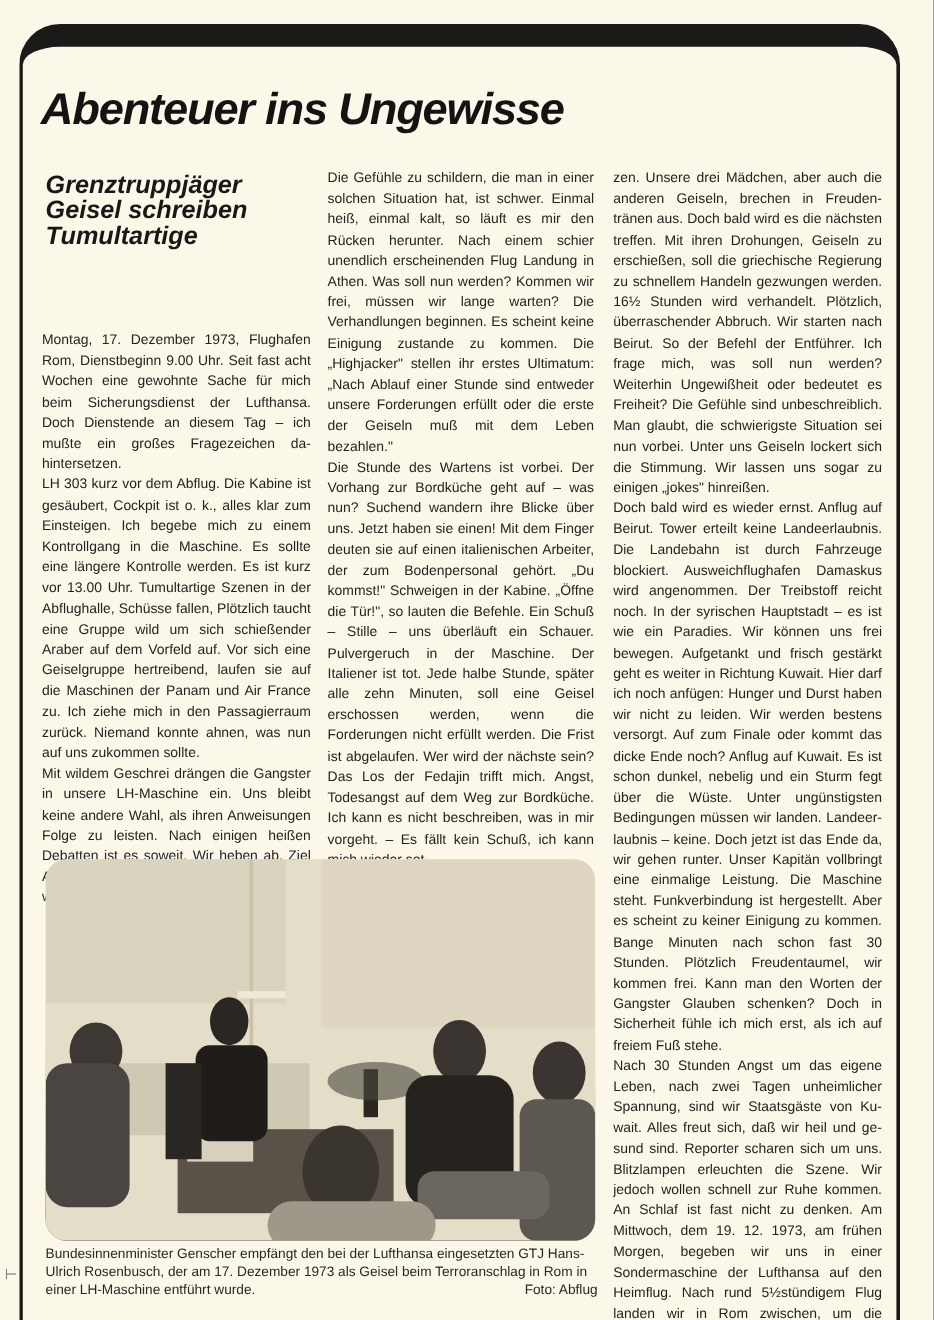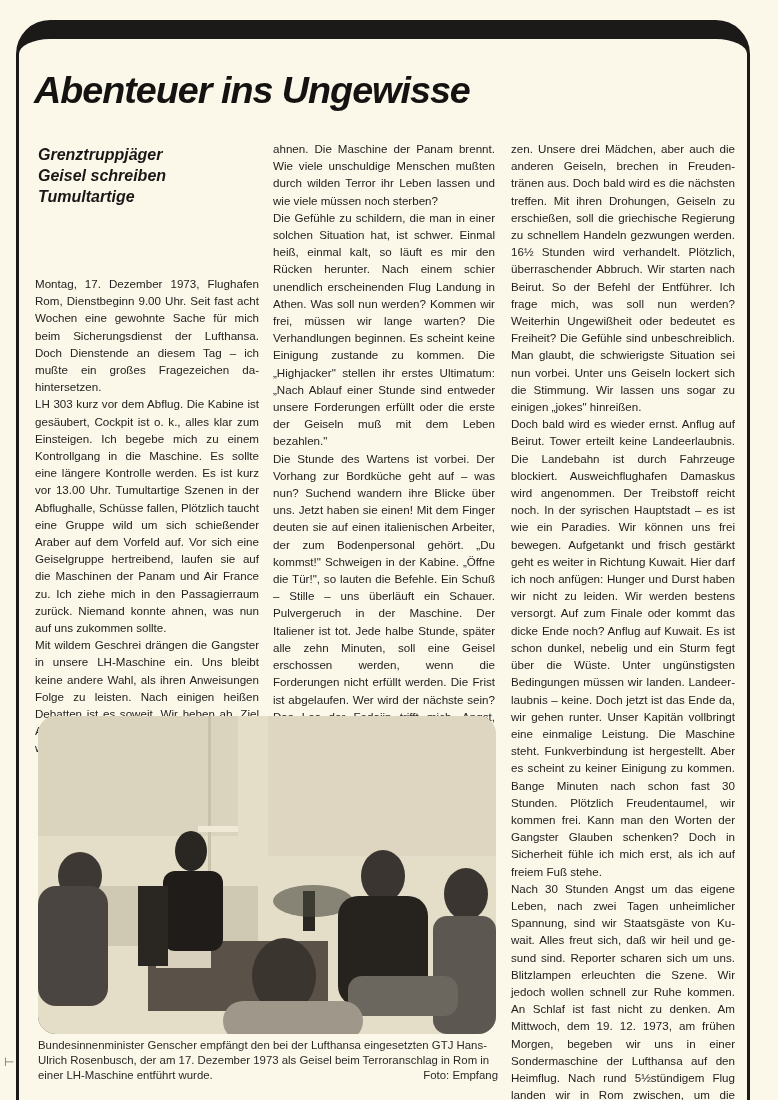--- a/index.html
+++ b/index.html
@@ -20,21 +20,21 @@
     .title {
       position: absolute; left: 34px; top: 70px;
       font-family: "Liberation Sans", sans-serif;
       font-weight: bold; font-style: italic;
       font-size: 37px; letter-spacing: -1px;
       color: #151311; margin: 0;
       transform: scaleX(1.02); transform-origin: left;
     }
     .subtitle {
       position: absolute; left: 38px; top: 144px; width: 220px;
-      font-weight: bold; font-style: italic; font-size: 16px; line-height: 21px;
+      font-weight: bold; font-style: italic; font-size: 21px; line-height: 21px;
       color: #1a1816; margin: 0;
     }
     .col {
       position: absolute;
       font-size: 11.6px; line-height: 17.2px;
       text-align: justify; hyphens: manual;
       color: #242220;
     }
     .col p { margin: 0; }
     .col1 { left: 35px; top: 275px; width: 224px; }
@@ -75,21 +75,20 @@
   <span>Tumultartige</span>
 </h2>
 
 <div class="col col1">
   <p>Montag, 17. Dezember 1973, Flughafen Rom, Dienstbeginn 9.00 Uhr. Seit fast acht Wochen eine gewohnte Sache für mich beim Sicherungsdienst der Luft­hansa. Doch Dienstende an diesem Tag – ich mußte ein großes Fragezeichen da­hintersetzen.</p>
   <p>LH 303 kurz vor dem Abflug. Die Kabine ist gesäubert, Cockpit ist o. k., alles klar zum Einsteigen. Ich begebe mich zu ei­nem Kontrollgang in die Maschine. Es sollte eine längere Kontrolle werden. Es ist kurz vor 13.00 Uhr. Tumultartige Sze­nen in der Abflughalle, Schüsse fallen, Plötzlich taucht eine Gruppe wild um sich schießender Araber auf dem Vor­feld auf. Vor sich eine Geiselgruppe her­treibend, laufen sie auf die Maschinen der Panam und Air France zu. Ich ziehe mich in den Passagierraum zurück. Nie­mand konnte ahnen, was nun auf uns zukommen sollte.</p>
   <p>Mit wildem Geschrei drängen die Gang­ster in unsere LH-Maschine ein. Uns bleibt keine andere Wahl, als ihren An­weisungen Folge zu leisten. Nach eini­gen heißen Debatten ist es soweit. Wir heben ab, Ziel Athen. Was auf dem Air­port angerichtet wurde, können wir nur</p>
 </div>
 
 <div class="col col2">
-  <p>ahnen. Die Maschine der Panam brennt. Wie viele unschuldige Menschen muß­ten durch wilden Terror ihr Leben lassen und wie viele müssen noch sterben?</p>
   <p>Die Gefühle zu schildern, die man in ei­ner solchen Situation hat, ist schwer. Einmal heiß, einmal kalt, so läuft es mir den Rücken herunter. Nach einem schier unendlich erscheinenden Flug Landung in Athen. Was soll nun wer­den? Kommen wir frei, müssen wir lange warten? Die Verhandlungen beginnen. Es scheint keine Einigung zustande zu kommen. Die „Highjacker" stellen ihr erstes Ultimatum: „Nach Ablauf einer Stunde sind entweder unsere Forderun­gen erfüllt oder die erste der Geiseln muß mit dem Leben bezahlen."</p>
   <p>Die Stunde des Wartens ist vorbei. Der Vorhang zur Bordküche geht auf – was nun? Suchend wandern ihre Blicke über uns. Jetzt haben sie einen! Mit dem Fin­ger deuten sie auf einen italienischen Arbeiter, der zum Bodenpersonal ge­hört. „Du kommst!" Schweigen in der Kabine. „Öffne die Tür!", so lauten die Befehle. Ein Schuß – Stille – uns über­läuft ein Schauer. Pulvergeruch in der Maschine. Der Italiener ist tot. Jede hal­be Stunde, später alle zehn Minuten, soll eine Geisel erschossen werden, wenn die Forderungen nicht erfüllt werden. Die Frist ist abgelaufen. Wer wird der nächste sein? Das Los der Fedajin trifft mich. Angst, Todesangst auf dem Weg zur Bordküche. Ich kann es nicht be­schreiben, was in mir vorgeht. – Es fällt kein Schuß, ich kann mich wieder set-</p>
 </div>
 
 <div class="col col3">
   <p>zen. Unsere drei Mädchen, aber auch die anderen Geiseln, brechen in Freuden­tränen aus. Doch bald wird es die näch­sten treffen. Mit ihren Drohungen, Gei­seln zu erschießen, soll die griechische Regierung zu schnellem Handeln ge­zwungen werden. 16½ Stunden wird verhandelt. Plötzlich, überraschender Abbruch. Wir starten nach Beirut. So der Befehl der Entführer. Ich frage mich, was soll nun werden? Weiterhin Unge­wißheit oder bedeutet es Freiheit? Die Gefühle sind unbeschreiblich. Man glaubt, die schwierigste Situation sei nun vorbei. Unter uns Geiseln lockert sich die Stimmung. Wir lassen uns sogar zu einigen „jokes" hinreißen.</p>
   <p>Doch bald wird es wieder ernst. Anflug auf Beirut. Tower erteilt keine Landeer­laubnis. Die Landebahn ist durch Fahr­zeuge blockiert. Ausweichflughafen Da­maskus wird angenommen. Der Treib­stoff reicht noch. In der syrischen Haupt­stadt – es ist wie ein Paradies. Wir kön­nen uns frei bewegen. Aufgetankt und frisch gestärkt geht es weiter in Rich­tung Kuwait. Hier darf ich noch anfügen: Hunger und Durst haben wir nicht zu lei­den. Wir werden bestens versorgt. Auf zum Finale oder kommt das dicke Ende noch? Anflug auf Kuwait. Es ist schon dunkel, nebelig und ein Sturm fegt über die Wüste. Unter ungünstigsten Bedin­gungen müssen wir landen. Landeer­laubnis – keine. Doch jetzt ist das Ende da, wir gehen runter. Unser Kapitän voll­bringt eine einmalige Leistung. Die Ma­schine steht. Funkverbindung ist herge­stellt. Aber es scheint zu keiner Einigung zu kommen. Bange Minuten nach schon fast 30 Stunden. Plötzlich Freudentau­mel, wir kommen frei. Kann man den Worten der Gangster Glauben schen­ken? Doch in Sicherheit fühle ich mich erst, als ich auf freiem Fuß stehe.</p>
   <p>Nach 30 Stunden Angst um das eigene Leben, nach zwei Tagen unheimlicher Spannung, sind wir Staatsgäste von Ku­wait. Alles freut sich, daß wir heil und ge­sund sind. Reporter scharen sich um uns. Blitzlampen erleuchten die Szene. Wir jedoch wollen schnell zur Ruhe kommen. An Schlaf ist fast nicht zu den­ken. Am Mittwoch, dem 19. 12. 1973, am frühen Morgen, begeben wir uns in einer Sondermaschine der Lufthansa auf den Heimflug. Nach rund 5½stündigem Flug landen wir in Rom zwischen, um die italienischen Polizisten freizulassen. Ein umwerfender Empfang. Nach weiteren 1½ Stunden in Frankfurt das gleiche. Nach drei Tagen können wir alle Sorgen vergessen. Es ist noch einmal gutgegan­gen!</p>
 
 </div>
@@ -125,17 +124,17 @@
     <rect x="395" y="200" width="63" height="118" rx="14" fill="#5c5750"></rect>
     <rect x="310" y="260" width="110" height="40" rx="14" fill="#6b665e"></rect>
 
     <ellipse cx="246" cy="260" rx="32" ry="38" fill="#3b3530"></ellipse>
     <rect x="185" y="285" width="140" height="40" rx="20" fill="#9e978a"></rect>
   </svg>
 </div>
 
 <div class="caption">
   <span>Bundesinnenminister Genscher empfängt den bei der Lufthansa eingesetzten GTJ Hans-Ulrich Rosenbusch, der am 17. Dezember 1973 als Geisel beim Terroranschlag in Rom in einer LH-Maschine entführt wurde.</span>
-  <span class="credit">Foto: Empfang</span>
+  <span class="credit">Foto: Abflug</span>
 </div>
 
 <div class="page-number">27</div>
 <div class="margin-mark">⊢</div>
 
 </body></html>

